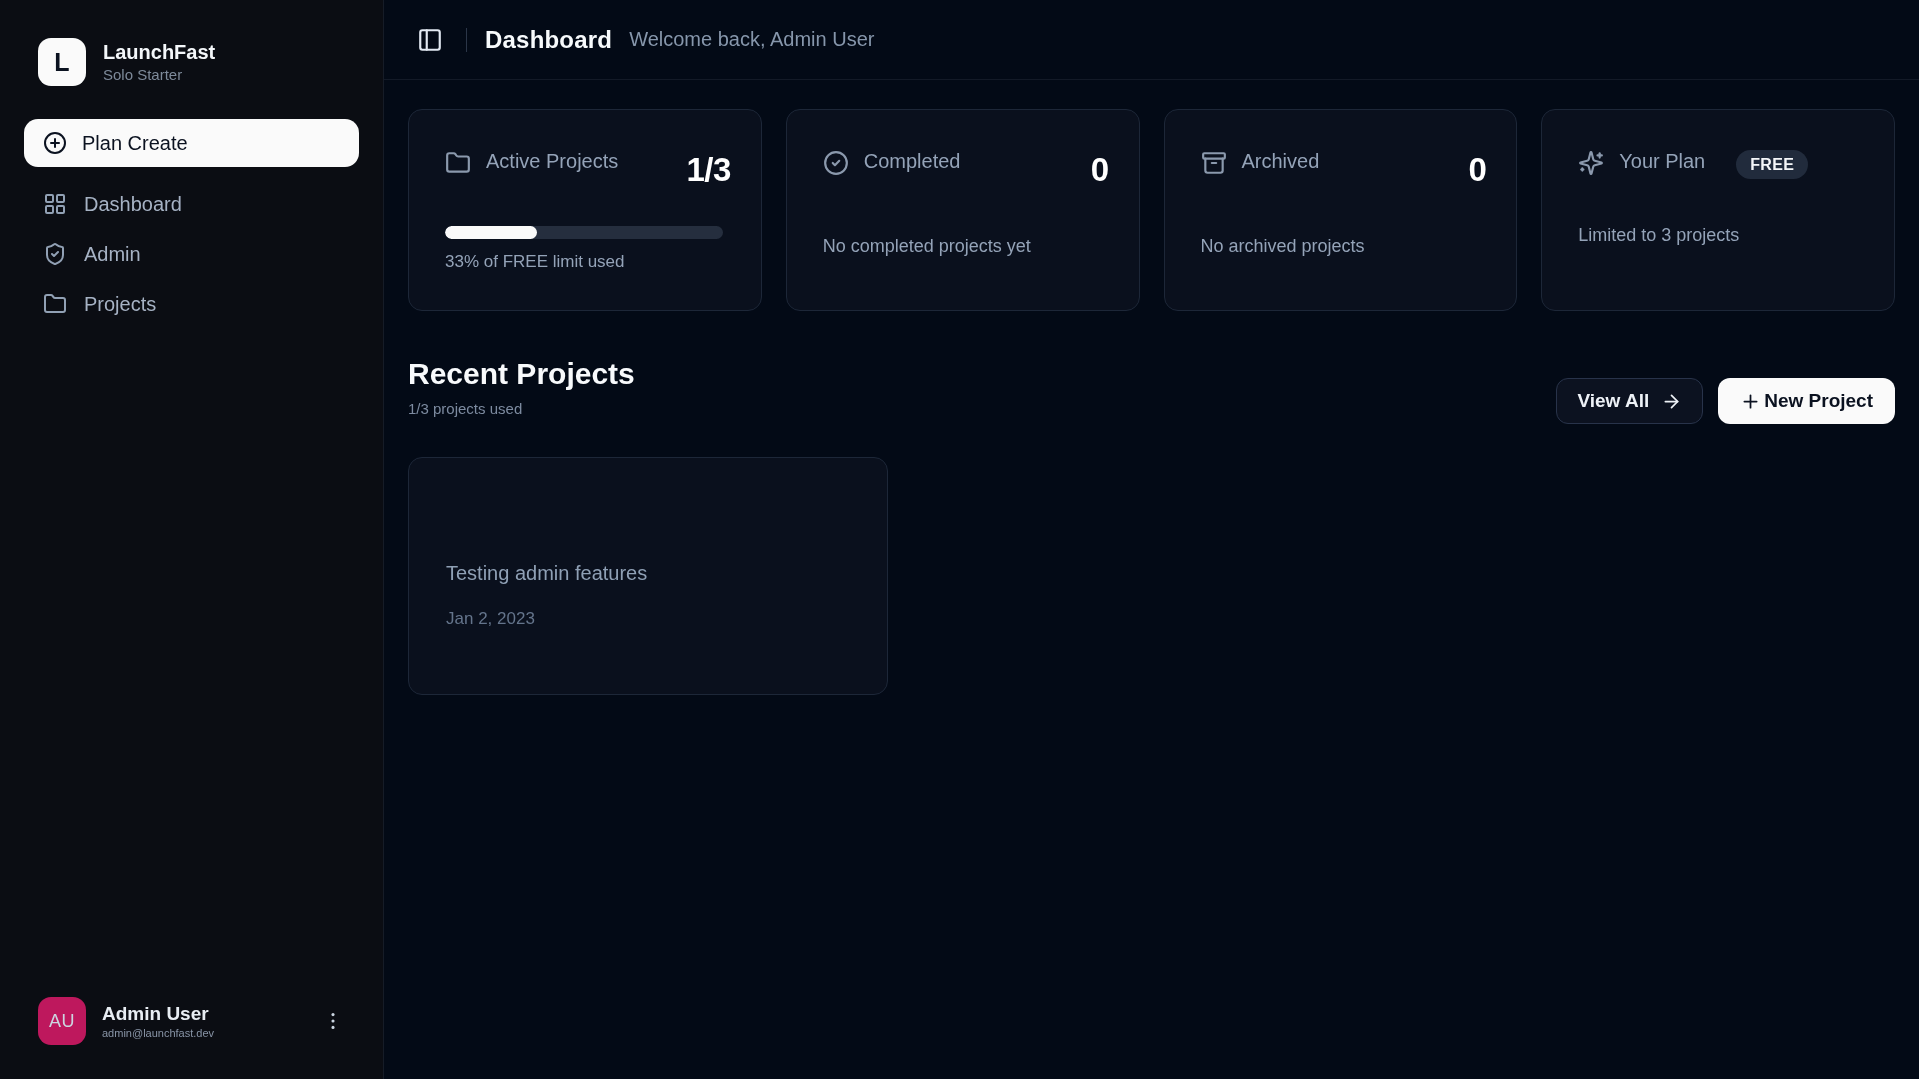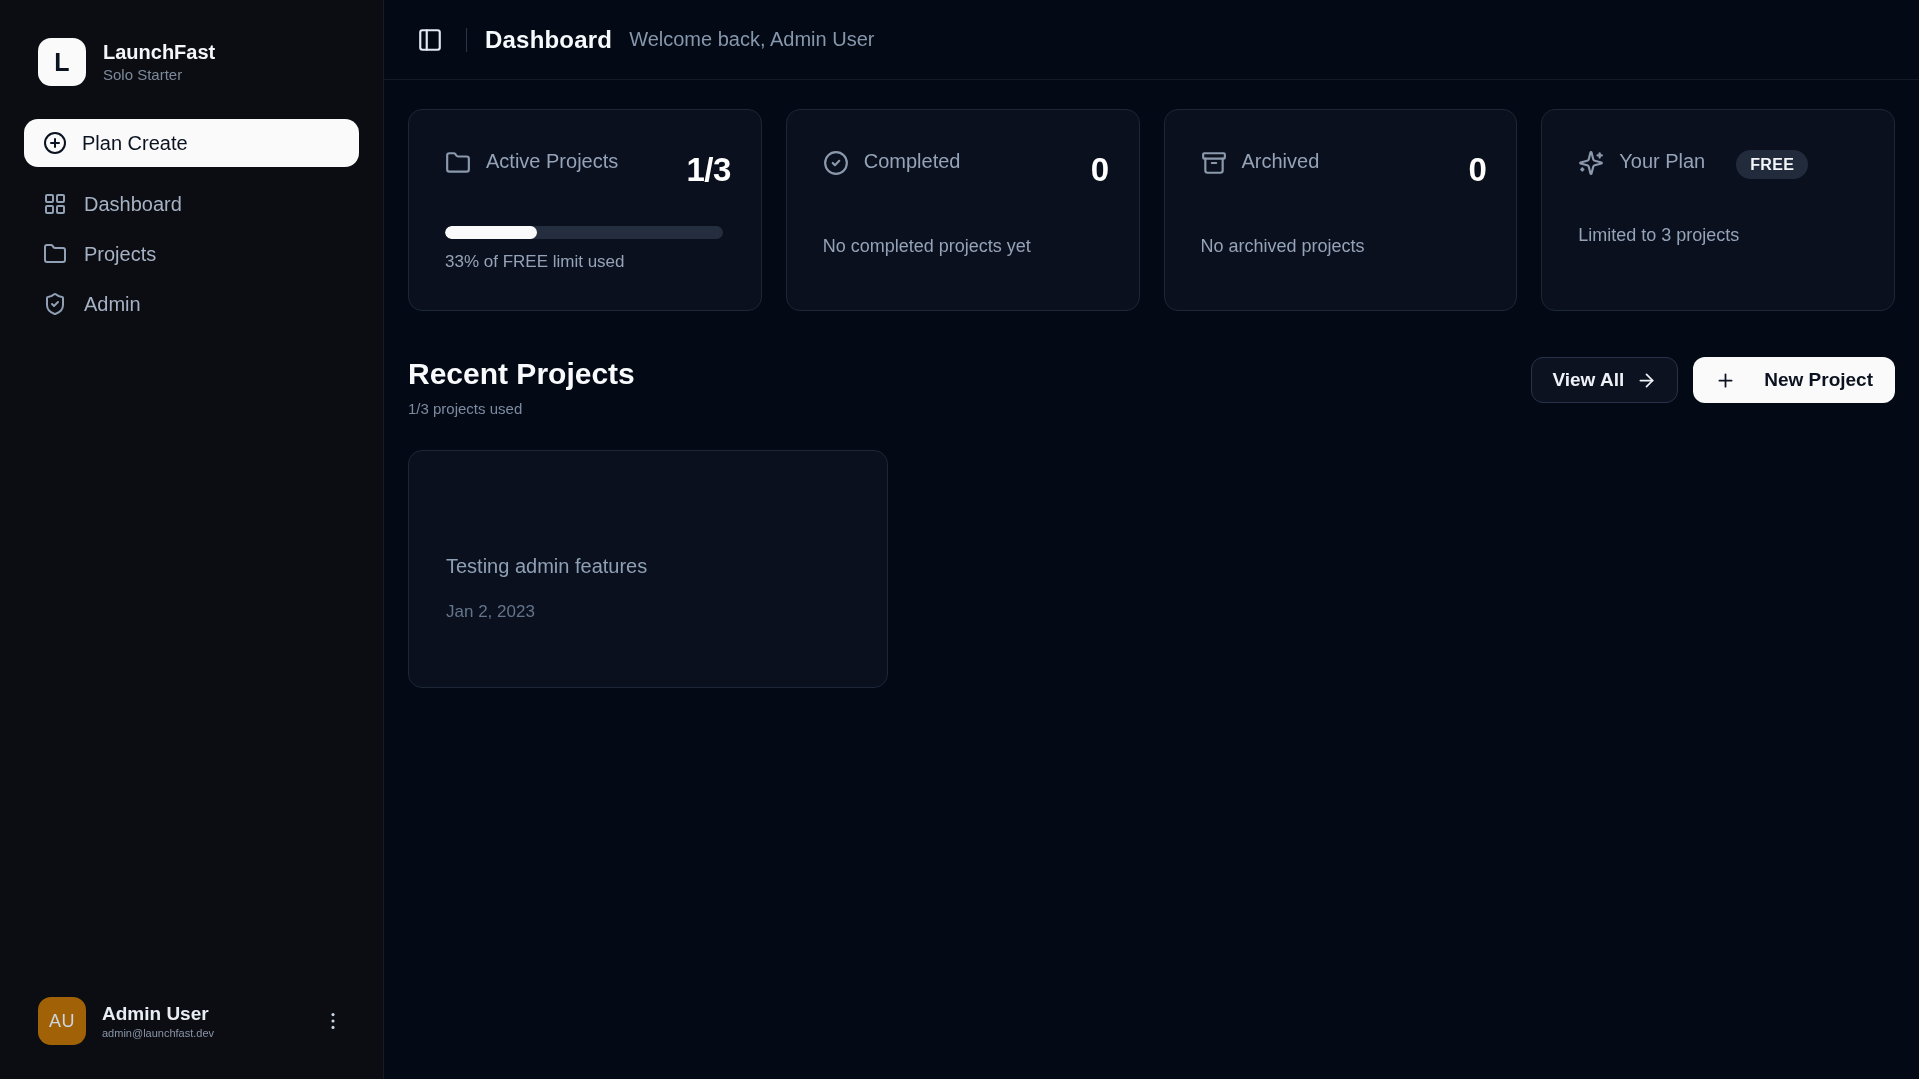--- a/index.html
+++ b/index.html
@@ -48,21 +48,21 @@
     color:#a6b2c4; font-size:20px; cursor:pointer;
     background:transparent; border:none; text-align:left;
   }
   .nav-item svg { color:#91a0b4; }
 
   .sidebar-spacer { flex:1; }
 
   .user-row { display:flex; align-items:center; gap:16px; padding-left:14px; }
   .avatar {
     width:48px; height:48px; border-radius:13px;
-    background:#a16207; color:#ccd5e0;
+    background:#be185d; color:#ccd5e0;
     display:flex; align-items:center; justify-content:center;
     font-size:18px; font-weight:500; letter-spacing:.5px;
   }
   .user-meta { display:flex; flex-direction:column; min-width:0; }
   .user-name { font-size:19px; font-weight:700; color:#e8edf3; line-height:1.25; }
   .user-email { font-size:11px; color:#8894a6; line-height:1.3; }
   .user-menu-btn {
     margin-left:auto; margin-right:10px;
     background:none; border:none; color:#cbd5e1; cursor:pointer;
     width:32px; height:32px; display:flex; align-items:center; justify-content:center;
@@ -114,33 +114,33 @@
   }
   .progress-fill { height:100%; border-radius:999px; background:#fafafa; }
   .card-caption { font-size:17px; color:#94a3b8; }
   .caption-after-bar { margin-top:13px; }
   .caption-solo { margin-top:46px; font-size:18px; }
 
   
   .section-head { display:flex; justify-content:space-between; align-items:flex-start; margin-top:44px; }
   .section-title { font-size:30px; font-weight:700; color:#f8fafc; line-height:1.25; }
   .section-subtitle { font-size:15px; color:#7d8ba0; margin-top:7px; }
-  .section-actions { display:flex; gap:15px; margin-top:2px;padding-left:11px; }
+  .section-actions { display:flex; gap:15px; margin-top:23px;padding-left:11px; }
   .btn {
     height:46px; border-radius:12px; cursor:pointer;
     display:flex; align-items:center;
     font-size:19px; font-weight:600;
     font-family:"Liberation Sans", sans-serif;
   }
   .btn-outline {
     background:#0c1220; color:#eef2f7;
     border:1px solid #28334a; padding:0 20px; gap:12px;
   }
   .btn-primary {
-    background:#fafafa; color:#0b1220; border:none; padding:0 22px; gap:28px;
+    background:#fafafa; color:#0b1220; border:none; padding:0 22px; gap:3px;
   }
 
   .projects-grid { display:grid; grid-template-columns:repeat(3,1fr); gap:24px; margin-top:33px; }
   .project-card {
     background:#0a101d; border:1px solid #1d2738; border-radius:14px;
     padding:34px 26px 0 37px; height:238px; cursor:pointer;
   }
   .project-head { display:flex; align-items:flex-start; }
   .project-title { font-size:24px; font-weight:700; color:#f8fafc; line-height:30px; }
   .project-menu-btn {
@@ -183,33 +183,33 @@
             <rect x="14" y="3" width="7" height="7" rx="1"></rect>
             <rect x="14" y="14" width="7" height="7" rx="1"></rect>
             <rect x="3" y="14" width="7" height="7" rx="1"></rect>
           </svg>
       </span>
       <span>Dashboard</span>
     </button>
     <button class="nav-item">
       <span>
         <svg width="24" height="24" viewBox="0 0 24 24" fill="none" stroke="currentColor" stroke-width="2" stroke-linecap="round" stroke-linejoin="round">
-            <path d="M20 20a2 2 0 0 0 2-2V8a2 2 0 0 0-2-2h-7.9a2 2 0 0 1-1.69-.9L9.6 3.9A2 2 0 0 0 7.93 3H4a2 2 0 0 0-2 2v13a2 2 0 0 0 2 2Z"></path>
-          </svg>
-      </span>
-      <span>Projects</span>
-    </button>
-    <button class="nav-item">
-      <span>
-        <svg width="24" height="24" viewBox="0 0 24 24" fill="none" stroke="currentColor" stroke-width="2" stroke-linecap="round" stroke-linejoin="round">
             <path d="M20 13c0 5-3.5 7.5-7.66 8.95a1 1 0 0 1-.67-.01C7.5 20.5 4 18 4 13V6a1 1 0 0 1 1-1c2 0 4.5-1.2 6.24-2.72a1 1 0 0 1 1.52 0C14.51 3.81 17 5 19 5a1 1 0 0 1 1 1z"></path>
             <path d="m9 12 2 2 4-4"></path>
           </svg>
       </span>
       <span>Admin</span>
+    </button>
+    <button class="nav-item">
+      <span>
+        <svg width="24" height="24" viewBox="0 0 24 24" fill="none" stroke="currentColor" stroke-width="2" stroke-linecap="round" stroke-linejoin="round">
+            <path d="M20 20a2 2 0 0 0 2-2V8a2 2 0 0 0-2-2h-7.9a2 2 0 0 1-1.69-.9L9.6 3.9A2 2 0 0 0 7.93 3H4a2 2 0 0 0-2 2v13a2 2 0 0 0 2 2Z"></path>
+          </svg>
+      </span>
+      <span>Projects</span>
     </button>
   </nav>
 
   <div class="sidebar-spacer"></div>
 
   <div class="user-row">
     <div class="avatar">
       <span>AU</span>
     </div>
     <div class="user-meta">

